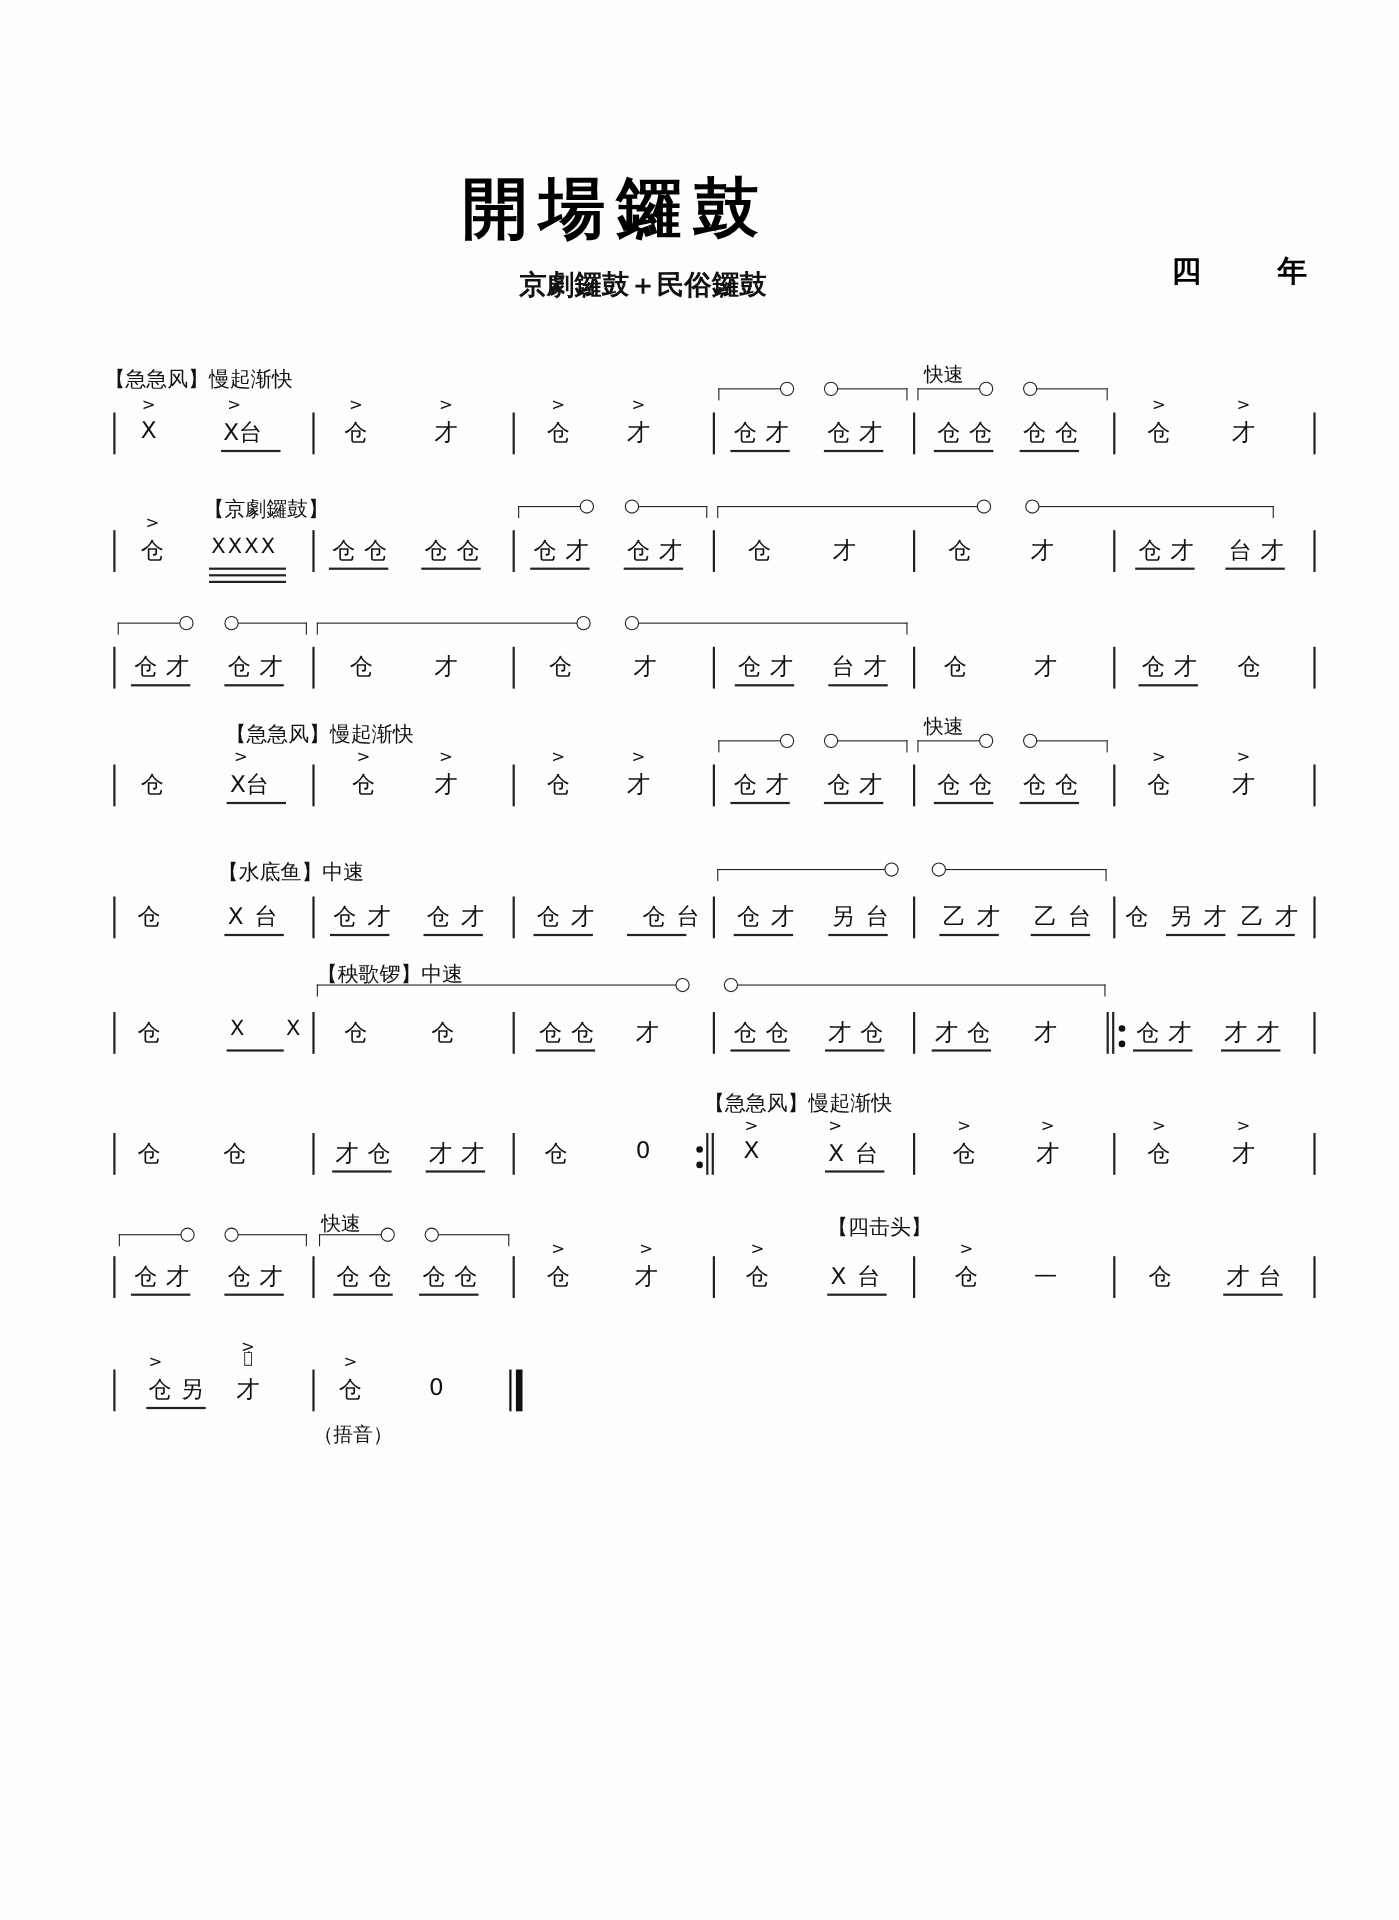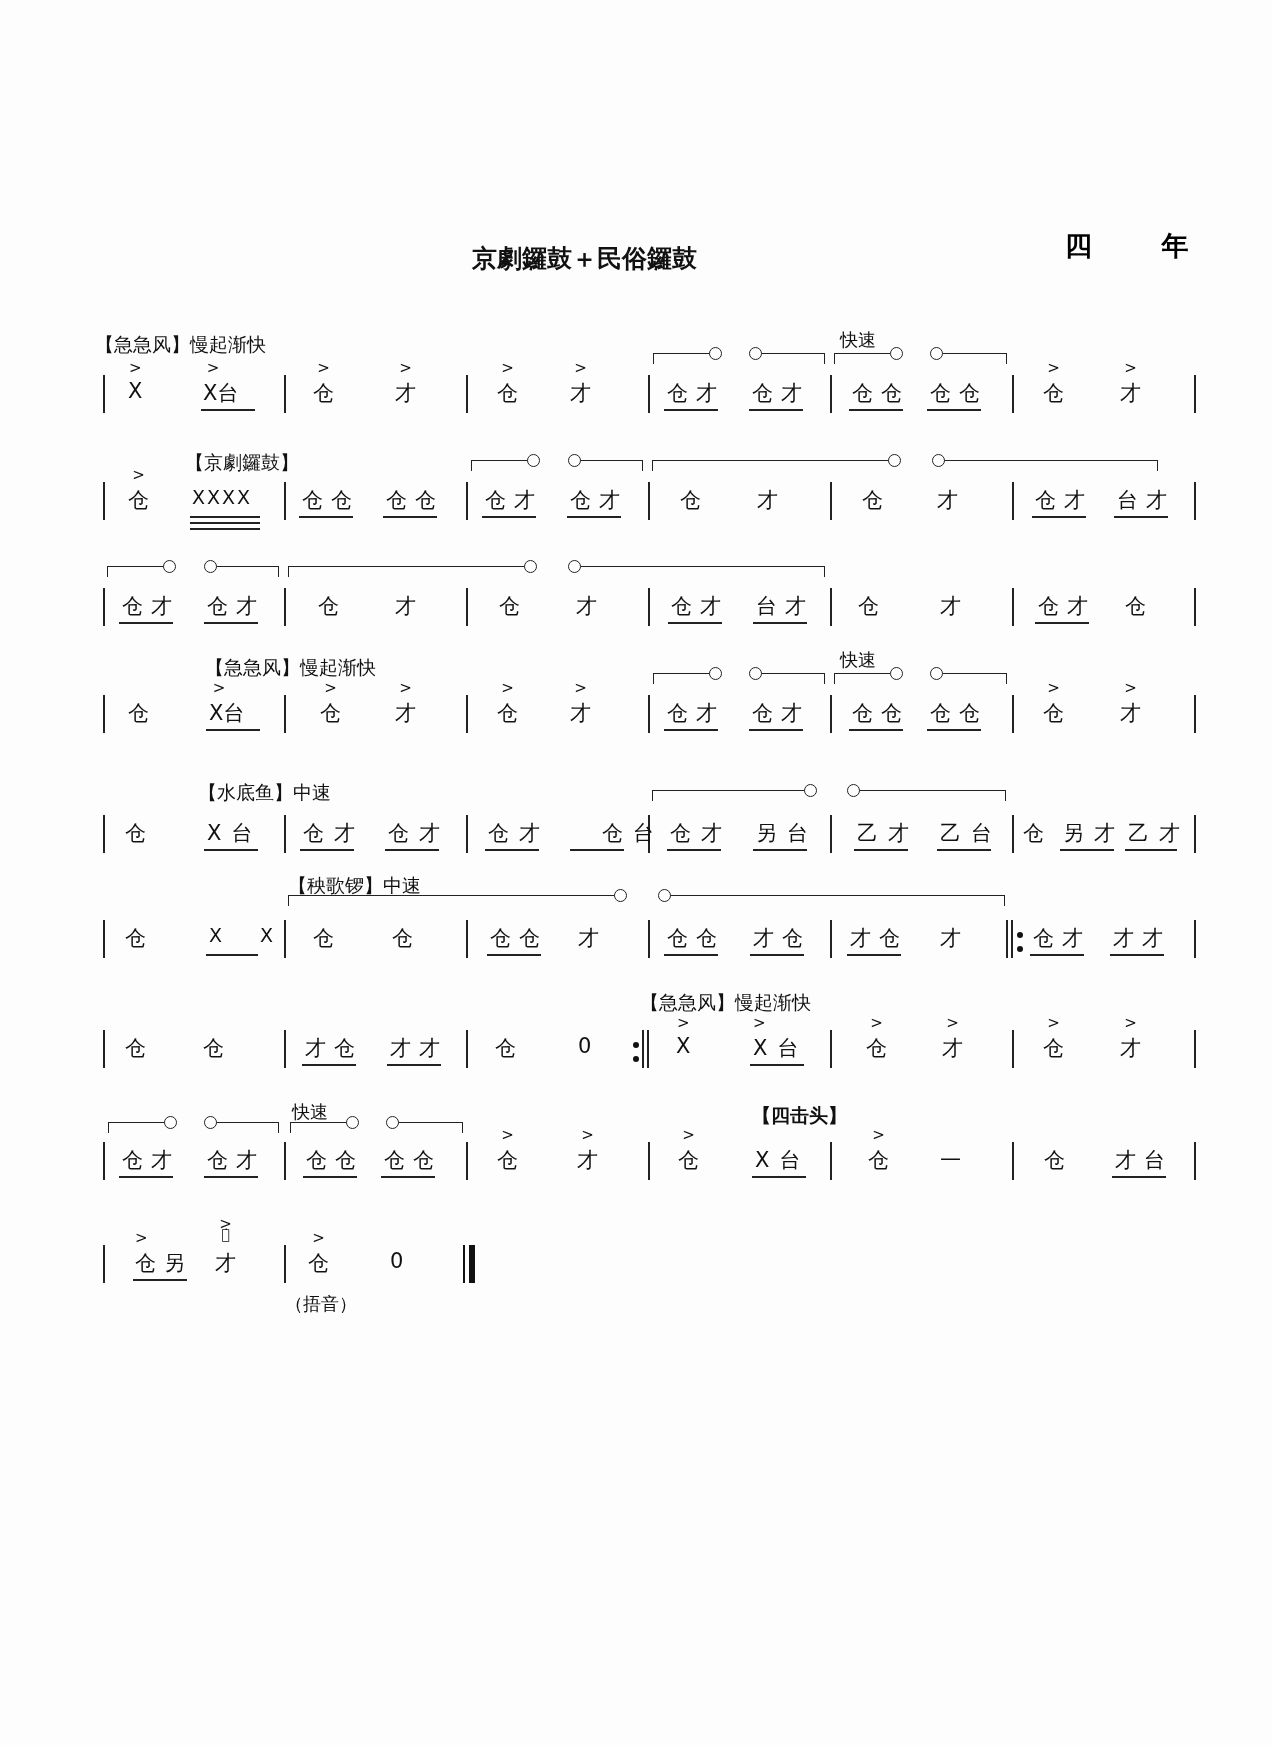--- a/index.html
+++ b/index.html
@@ -24,20 +24,21 @@
   .desc { position:absolute; left:95px; top:1352px; width:1110px; font-family:"DejaVu Serif", serif; font-size:23.5px; line-height:36px; color:#000; text-indent:72px; font-weight:bold; }
   .repeat-dot { position:absolute; width:6px; height:6px; background:#111; border-radius:50%; }
   .final-thin { position:absolute; width:2px; height:38px; background:#111; }
   .final-thick { position:absolute; width:6px; height:38px; background:#111; }
 </style>
 </head>
 <body>
 
 <div class="page">
 
+  <div class="title">開場鑼鼓</div>
   <div class="subtitle">京劇鑼鼓＋民俗鑼鼓</div>
   <div class="author">四 年</div>
 
   <div class="label" style="left:95px;top:332px;">【急急风】慢起渐快</div>
   <div class="label" style="left:840px;top:328px;font-size:18px;">快速</div>
   <div class="line" style="top:375px;">
     <div class="bar" style="left:103px"></div>
       <div class="bar" style="left:284px"></div>
       <div class="bar" style="left:466px"></div>
       <div class="bar" style="left:648px"></div>
@@ -210,21 +211,21 @@
       <div class="bar" style="left:1194px"></div>
     <span class="note" style="left:125px">仓</span>
     <span class="note" style="left:207px;letter-spacing:10px">X台</span>
     <div class="ul" style="left:204px;width:54px"></div>
     <span class="note" style="left:303px;letter-spacing:10px">仓才</span>
     <div class="ul" style="left:300px;width:54px"></div>
     <span class="note" style="left:388px;letter-spacing:10px">仓才</span>
     <div class="ul" style="left:385px;width:54px"></div>
     <span class="note" style="left:488px;letter-spacing:10px">仓才</span>
     <div class="ul" style="left:485px;width:54px"></div>
-    <span class="note" style="left:602px;letter-spacing:10px">仓台</span>
+    <span class="note" style="left:584px;letter-spacing:10px">仓台</span>
     <div class="ul" style="left:570px;width:54px"></div>
     <span class="note" style="left:670px;letter-spacing:10px">仓才</span>
     <div class="ul" style="left:667px;width:54px"></div>
     <span class="note" style="left:756px;letter-spacing:10px">另台</span>
     <div class="ul" style="left:753px;width:54px"></div>
     <span class="note" style="left:857px;letter-spacing:10px">乙才</span>
     <div class="ul" style="left:854px;width:54px"></div>
     <span class="note" style="left:940px;letter-spacing:10px">乙台</span>
     <div class="ul" style="left:937px;width:54px"></div>
     <span class="note" style="left:1023px">仓</span>
@@ -302,21 +303,21 @@
     <span class="note" style="left:676px"><span class="acc">&gt;</span><span>X</span></span>
     <span class="note" style="left:753px;letter-spacing:10px"><span class="acc" style="width:20px">&gt;</span><span>X台</span></span>
     <div class="ul" style="left:750px;width:54px"></div>
     <span class="note" style="left:866px"><span class="acc">&gt;</span><span>仓</span></span>
     <span class="note" style="left:942px"><span class="acc">&gt;</span><span>才</span></span>
     <span class="note" style="left:1043px"><span class="acc">&gt;</span><span>仓</span></span>
     <span class="note" style="left:1120px"><span class="acc">&gt;</span><span>才</span></span>
   </div>
 
   <div class="label" style="left:292px;top:1100px;font-size:18px;">快速</div>
-  <div class="label" style="left:752px;top:1103px;font-weight:bold;">【四击头】</div>
+  <div class="label" style="left:752px;top:1103px;">【四击头】</div>
   <div class="line" style="top:1142px;">
     <div class="bar" style="left:103px"></div>
       <div class="bar" style="left:284px"></div>
       <div class="bar" style="left:466px"></div>
       <div class="bar" style="left:648px"></div>
       <div class="bar" style="left:830px"></div>
       <div class="bar" style="left:1012px"></div>
       <div class="bar" style="left:1194px"></div>
     <span class="note" style="left:122px;letter-spacing:8px">仓才</span>
     <div class="ul" style="left:119px;width:54px"></div>

